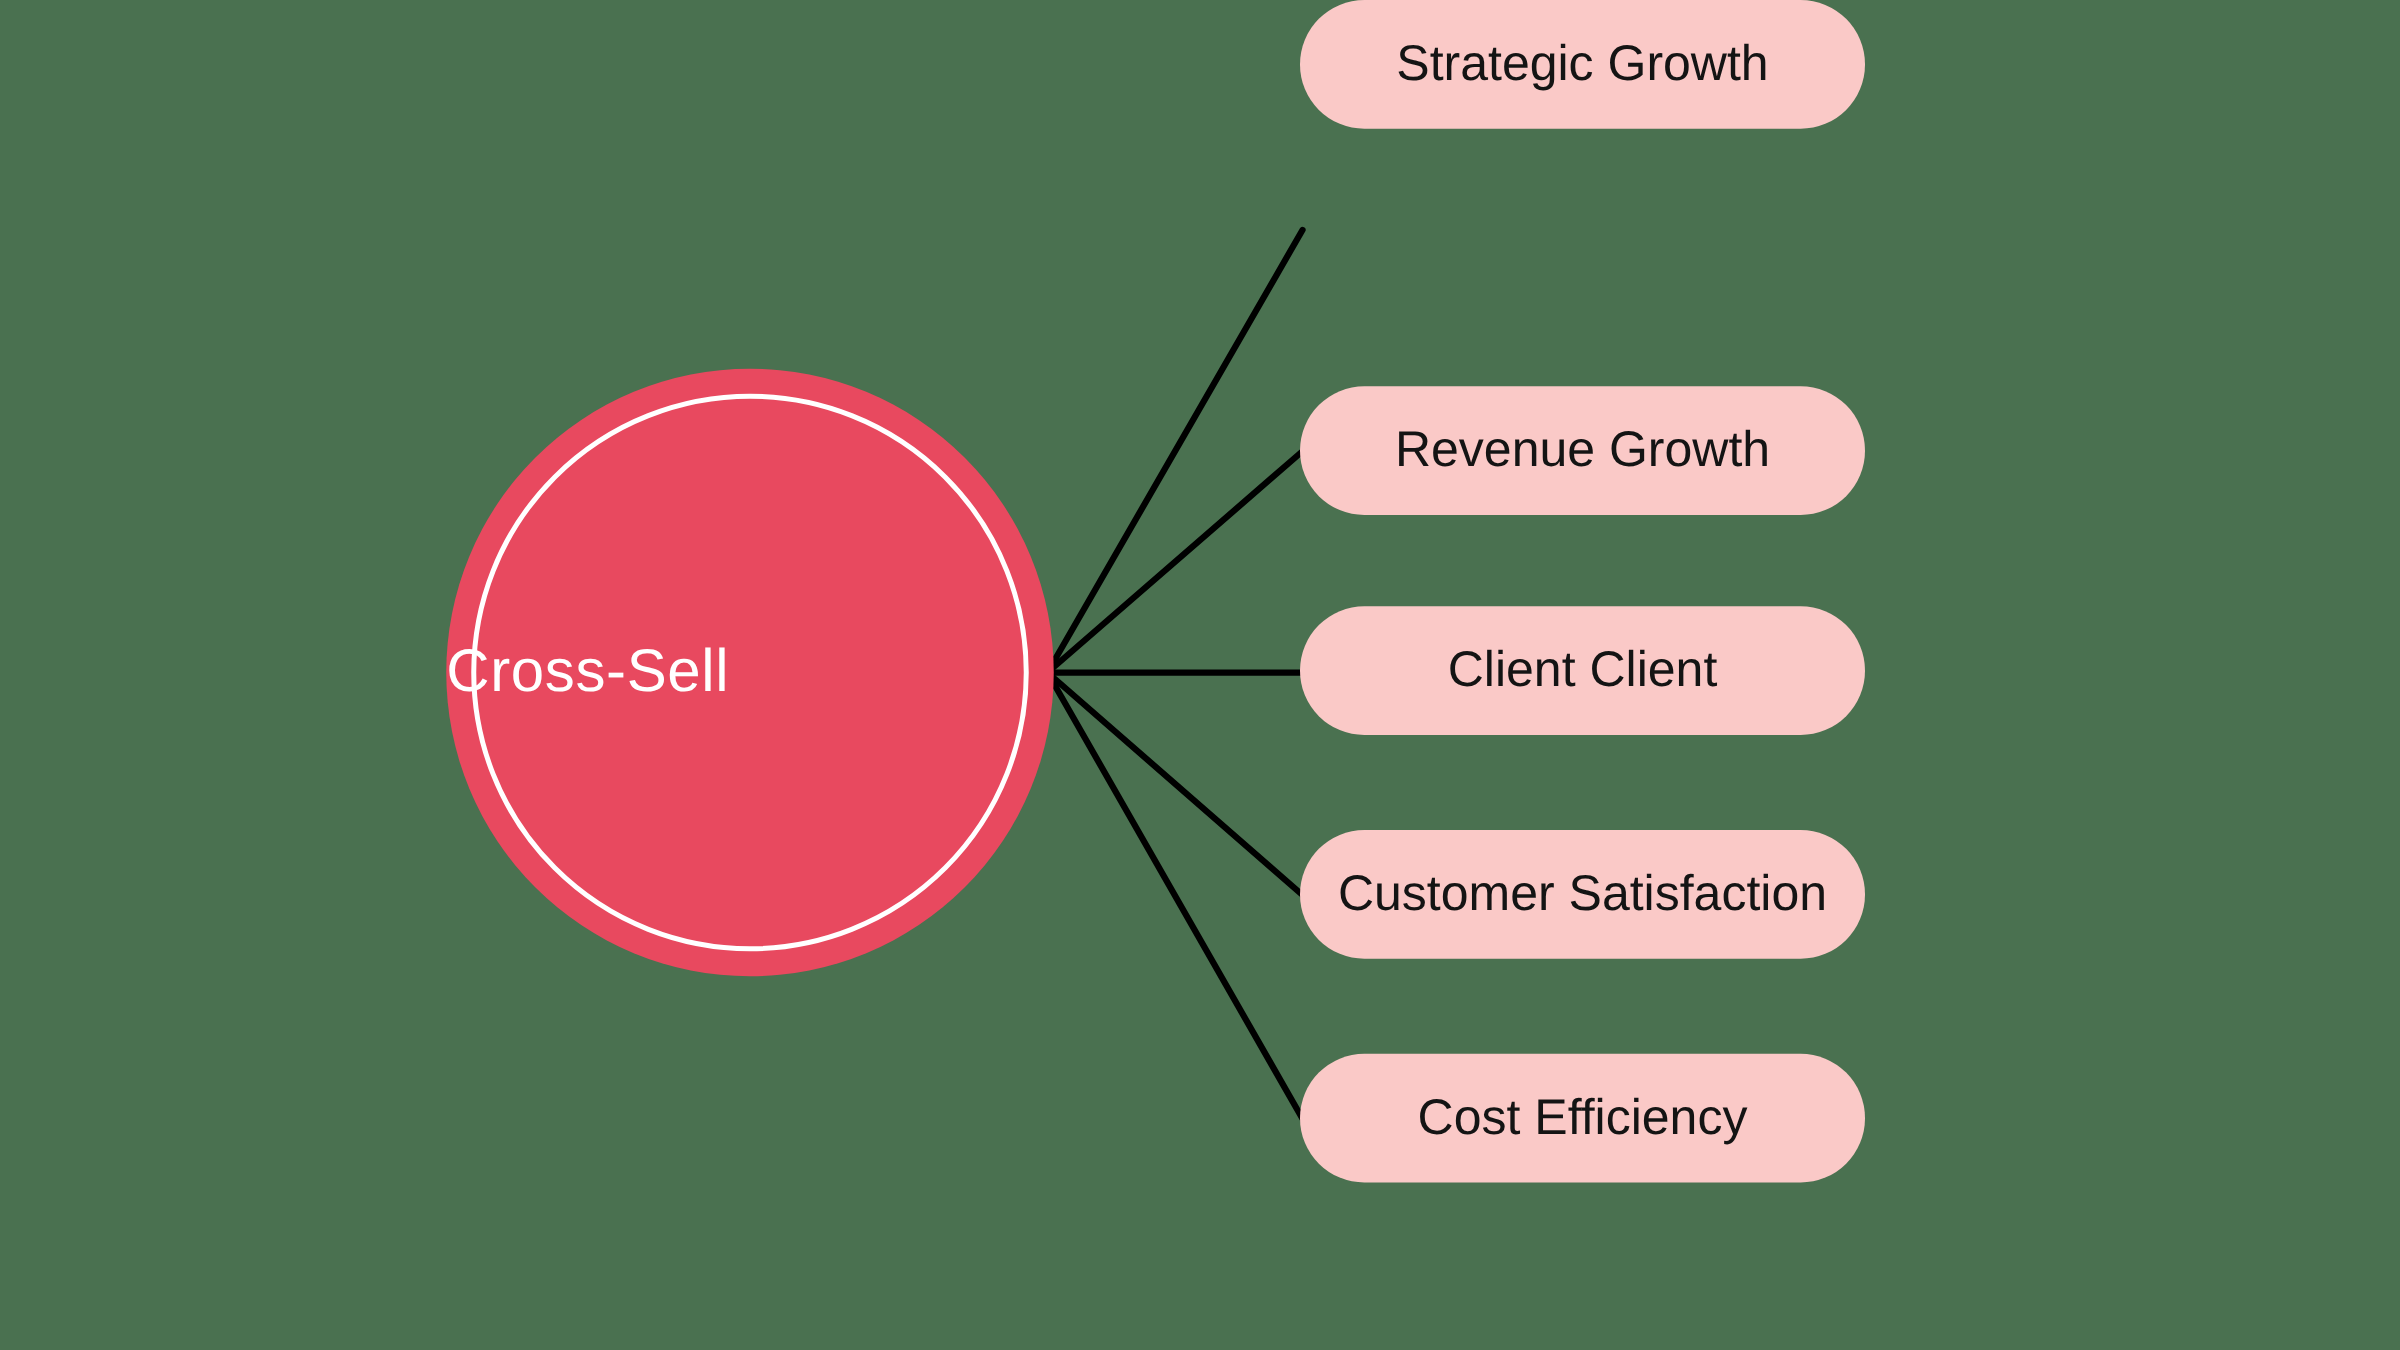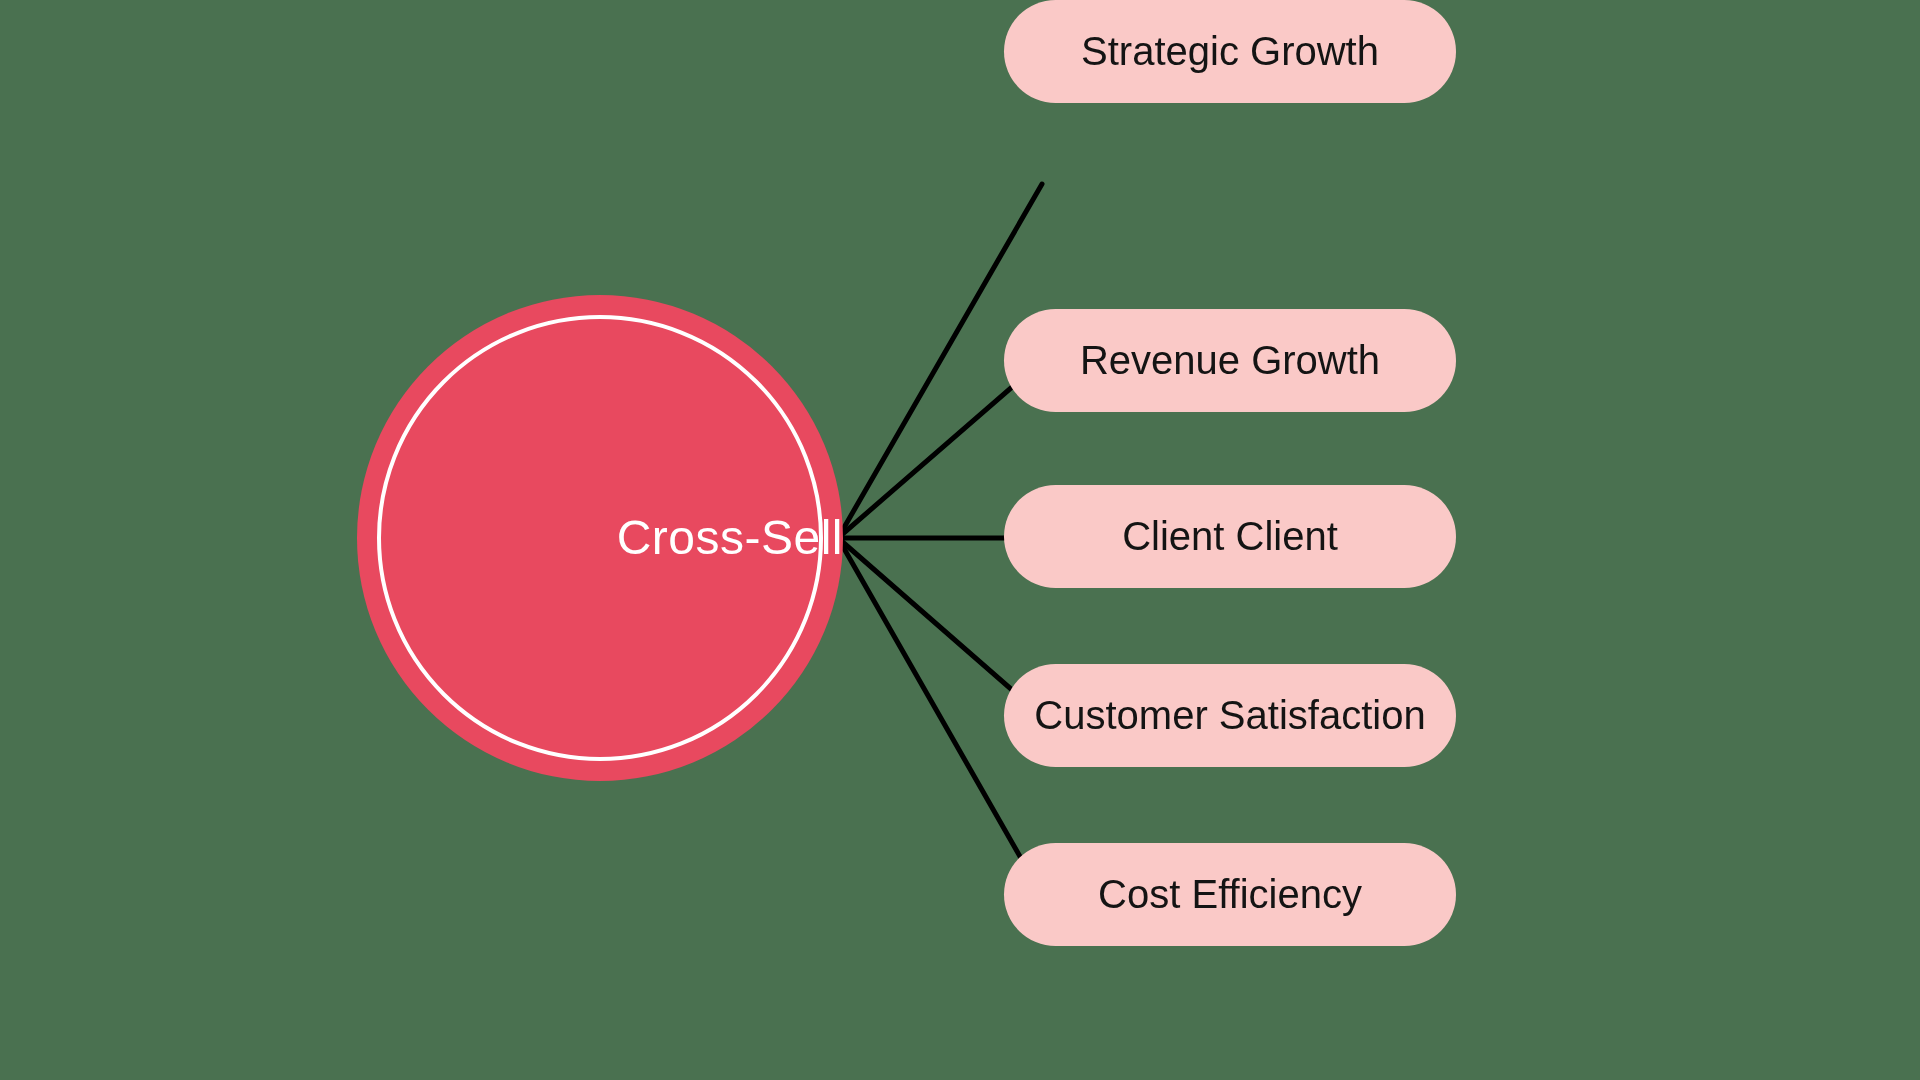--- a/index.html
+++ b/index.html
@@ -25,41 +25,41 @@
   .center-circle {
     position: absolute;
     left: 357px;
     top: 295px;
     width: 486px;
     height: 486px;
     border-radius: 50%;
     background: var(--circle-fill, #E8495F);
     display: flex;
     align-items: center;
-    justify-content: flex-end;
+    justify-content: flex-start;
     text-align: center;
     z-index: 2;
   }
   .center-circle::before {
     content: "";
     position: absolute;
     inset: 20px;
     border: 4px solid var(--circle-ring, #FFFFFF);
     border-radius: 50%;
   }
   .center-label {
     position: relative;
     color: var(--circle-text, #FFFFFF);
     font-size: 48px;
     line-height: 1.3;
     letter-spacing: 0.5px;
   }
   .node {
     position: absolute;
-    left: 1004px;
+    left: 1040px;
     width: 452px;
     height: 103px;
     border-radius: 52px;
     background: var(--node-fill, #FAC9C7);
     color: var(--node-text, #141414);
     font-size: 40px;
     display: flex;
     align-items: center;
     justify-content: center;
     z-index: 2;

